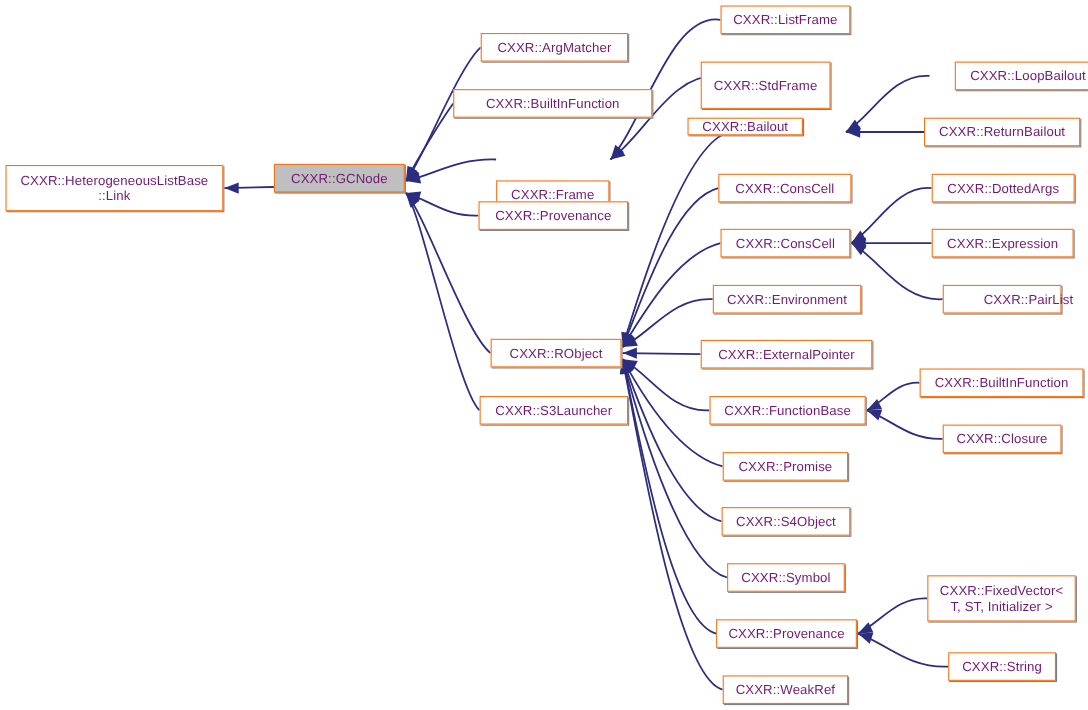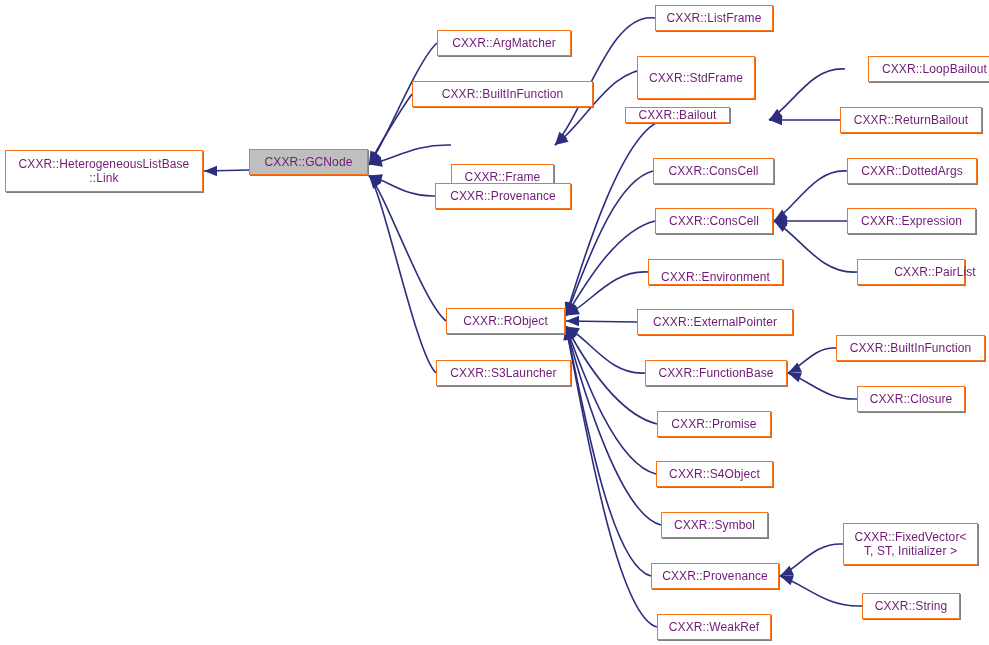--- a/index.html
+++ b/index.html
@@ -121,21 +121,21 @@
     <div class="node" style="left: 412px; top: 81px; width: 181px; height: 26px;"><span class="label">CXXR::BuiltInFunction</span></div>
     <div class="node" style="left: 451px; top: 132px; width: 103px; height: 26px; margin-top: 32px;"><span class="label">CXXR::Frame</span></div>
     <div class="node" style="left: 435px; top: 183px; width: 136px; height: 26px;"><span class="label">CXXR::Provenance</span></div>
     <div class="node" style="left: 446px; top: 308px; width: 119px; height: 26px;"><span class="label">CXXR::RObject</span></div>
     <div class="node" style="left: 436px; top: 360px; width: 135px; height: 26px;"><span class="label">CXXR::S3Launcher</span></div>
     <div class="node" style="left: 655px; top: 5px; width: 118px; height: 26px;"><span class="label">CXXR::ListFrame</span></div>
     <div class="node" style="left: 637px; top: 56px; width: 118px; height: 43px;"><span class="label">CXXR::StdFrame</span></div>
     <div class="node" style="left: 625px; top: 107px; width: 105px; height: 16px;"><span class="label">CXXR::Bailout</span></div>
     <div class="node" style="left: 653px; top: 158px; width: 121px; height: 26px;"><span class="label">CXXR::ConsCell</span></div>
     <div class="node" style="left: 655px; top: 208px; width: 118px; height: 26px;"><span class="label">CXXR::ConsCell</span></div>
-    <div class="node" style="left: 648px; top: 259px; width: 135px; height: 26px; align-items: flex-end;"><span class="label">CXXR::Environment</span></div>
+    <div class="node" style="left: 648px; top: 259px; width: 135px; height: 26px;"><span class="label">CXXR::Environment</span></div>
     <div class="node" style="left: 637px; top: 309px; width: 156px; height: 26px;"><span class="label">CXXR::ExternalPointer</span></div>
     <div class="node" style="left: 645px; top: 360px; width: 142px; height: 26px;"><span class="label">CXXR::FunctionBase</span></div>
     <div class="node" style="left: 657px; top: 411px; width: 114px; height: 26px;"><span class="label">CXXR::Promise</span></div>
     <div class="node" style="left: 656px; top: 461px; width: 117px; height: 26px;"><span class="label">CXXR::S4Object</span></div>
     <div class="node" style="left: 661px; top: 512px; width: 107px; height: 26px;"><span class="label">CXXR::Symbol</span></div>
     <div class="node" style="left: 651px; top: 563px; width: 128px; height: 26px;"><span class="label">CXXR::Provenance</span></div>
     <div class="node" style="left: 657px; top: 614px; width: 114px; height: 26px;"><span class="label">CXXR::WeakRef</span></div>
     <div class="node" style="left: 845px; top: 56px; width: 133px; height: 26px; margin-left: 23px;"><span class="label">CXXR::LoopBailout</span></div>
     <div class="node" style="left: 840px; top: 107px; width: 142px; height: 26px;"><span class="label">CXXR::ReturnBailout</span></div>
     <div class="node" style="left: 847px; top: 158px; width: 130px; height: 26px;"><span class="label">CXXR::DottedArgs</span></div>

